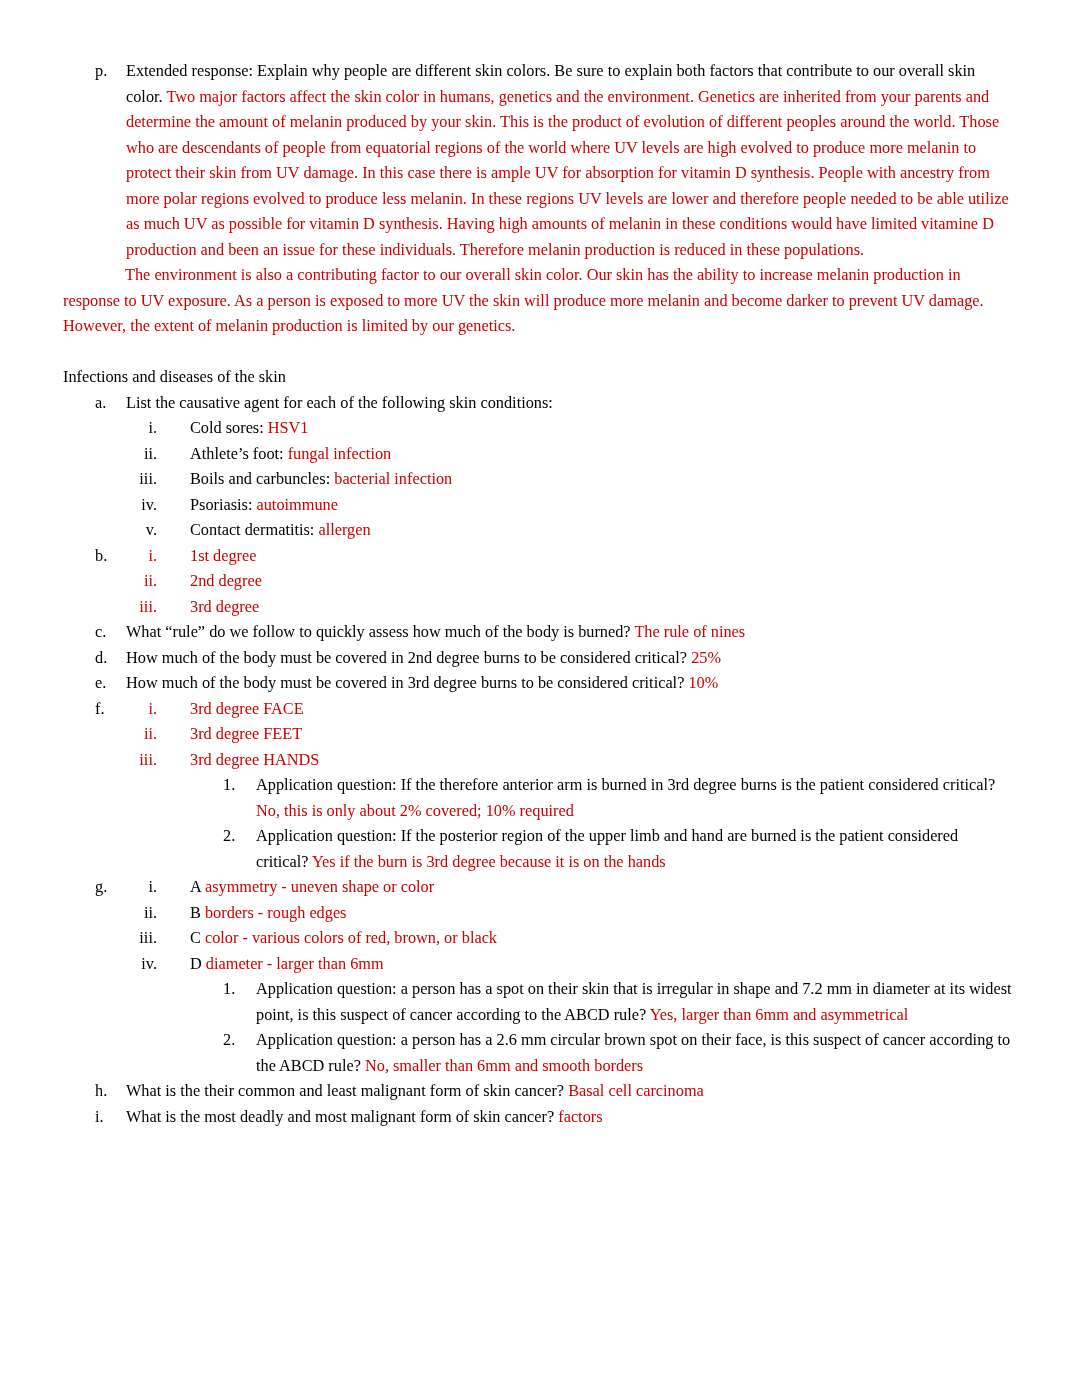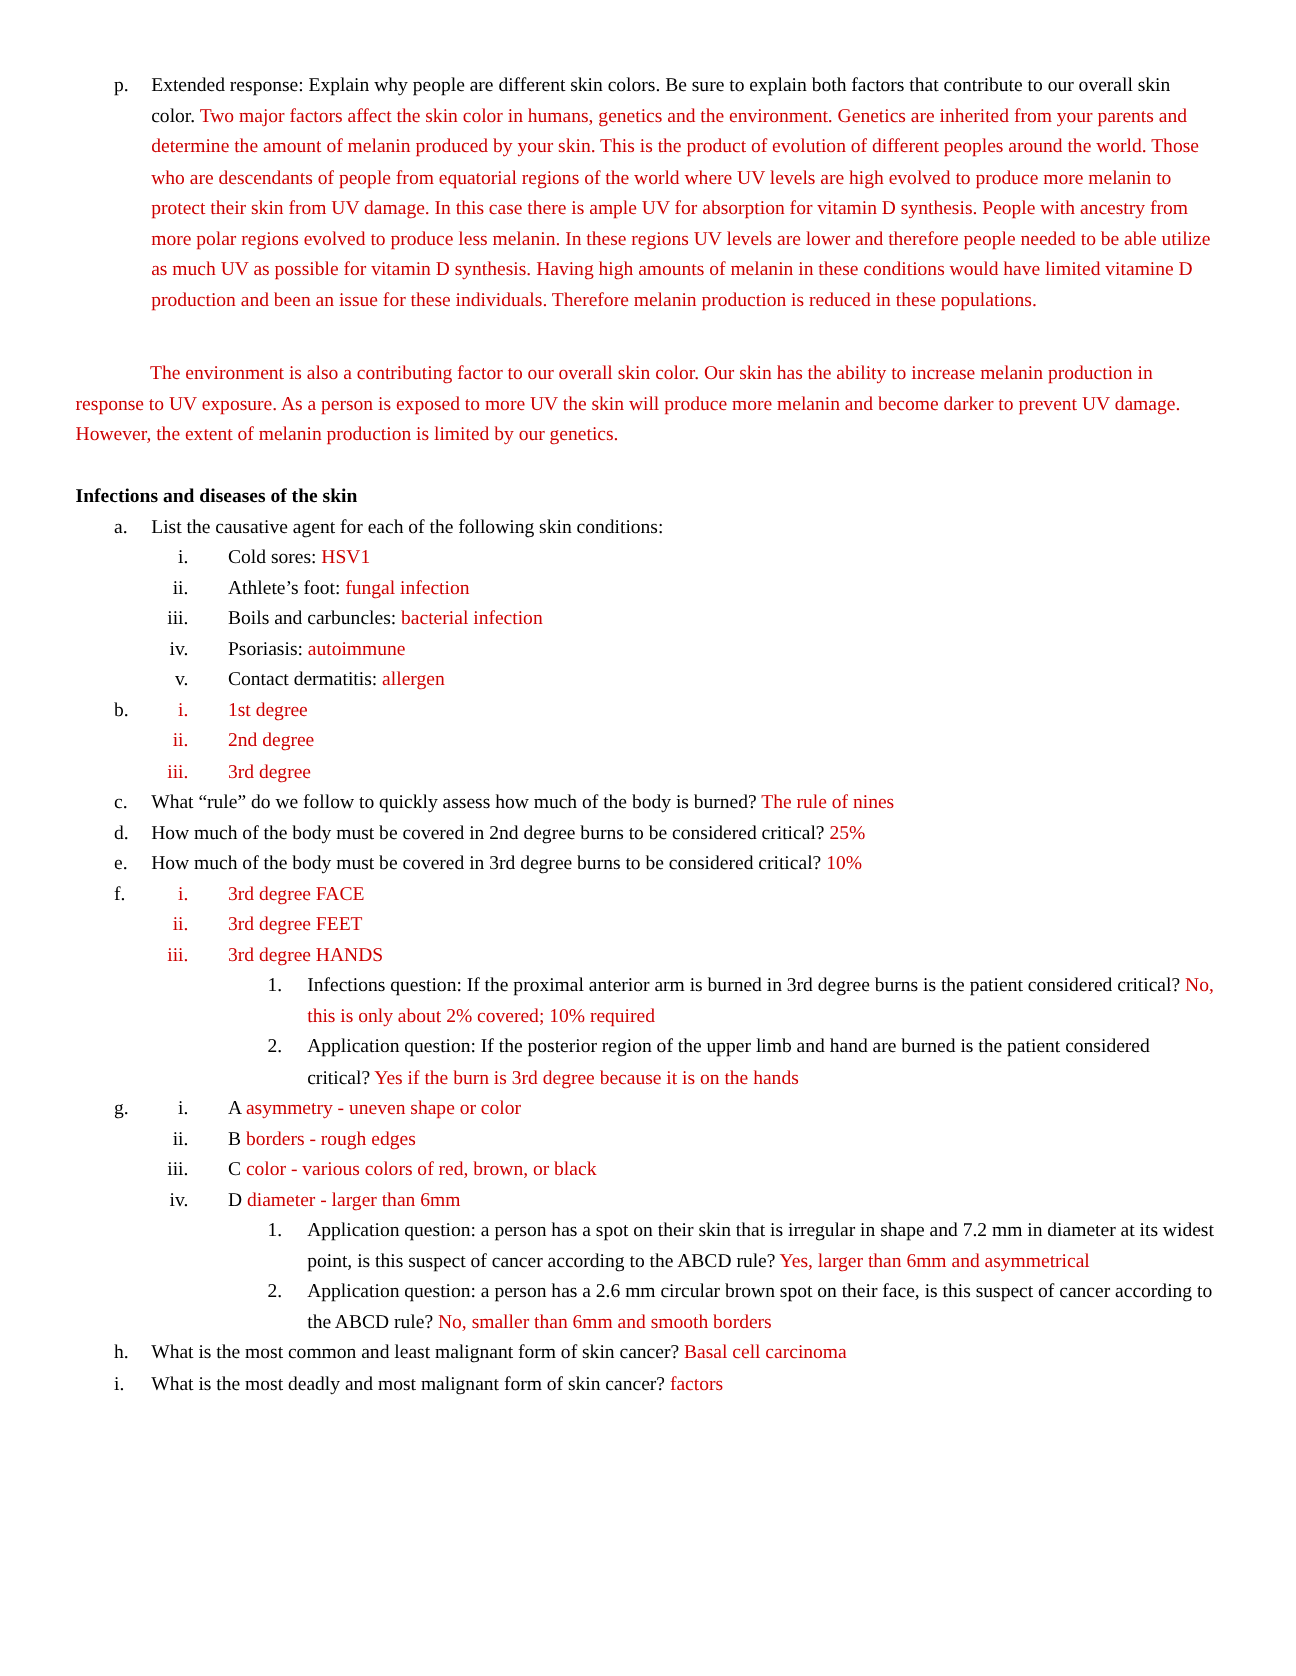--- a/index.html
+++ b/index.html
@@ -26,55 +26,55 @@
   }
   .item{position:relative;}
   .p0{padding-left:0;}
   .l1{padding-left:63px;}
   .l1 > .marker{position:absolute;left:32px;top:0;}
   .l2{padding-left:127px;}
   .l2 > .marker{position:absolute;left:47px;top:0;width:47px;text-align:right;}
   .l3{padding-left:193px;}
   .l3 > .marker{position:absolute;left:160px;top:0;}
   .heading{font-weight:bold;}
-  .indent-first{text-indent:62px;margin-top:36px;}
+  .indent-first{text-indent:62px;}
   .red{color:var(--answer-color);text-align:right;}
   .spacer{height:25.5px;}
 </style>
 </head>
 <body>
 
 <div class="doc">
   <div id="content-root">
       <div class="item l1"><span class="marker">p.</span><span>Extended response: Explain why people are different skin colors. Be sure to explain both factors that contribute to our overall skin color. </span><span class="red">Two major factors affect the skin color in humans, genetics and the environment. Genetics are inherited from your parents and determine the amount of melanin produced by your skin. This is the product of evolution of different peoples around the world. Those who are descendants of people from equatorial regions of the world where UV levels are high evolved to produce more melanin to protect their skin from UV damage. In this case there is ample UV for absorption for vitamin D synthesis. People with ancestry from more polar regions evolved to produce less melanin. In these regions UV levels are lower and therefore people needed to be able utilize as much UV as possible for vitamin D synthesis. Having high amounts of melanin in these conditions would have limited vitamine D production and been an issue for these individuals. Therefore melanin production is reduced in these populations.</span></div>
       <div class="item p0 indent-first"><span class="red">The environment is also a contributing factor to our overall skin color. Our skin has the ability to increase melanin production in response to UV exposure. As a person is exposed to more UV the skin will produce more melanin and become darker to prevent UV damage. However, the extent of melanin production is limited by our genetics.</span></div>
       <div class="spacer"></div>
-      <div class="item p0 heading"><span style="font-weight: bold;">Infections and diseases of the skin</span></div>
+      <div class="item p0 heading"><span style="font-weight: normal;">Infections and diseases of the skin</span></div>
       <div class="item l1"><span class="marker">a.</span><span>List the causative agent for each of the following skin conditions:</span></div>
       <div class="item l2"><span class="marker">i.</span><span>Cold sores: </span><span class="red">HSV1</span></div>
       <div class="item l2"><span class="marker">ii.</span><span>Athlete’s foot: </span><span class="red">fungal infection</span></div>
       <div class="item l2"><span class="marker">iii.</span><span>Boils and carbuncles: </span><span class="red">bacterial infection</span></div>
       <div class="item l2"><span class="marker">iv.</span><span>Psoriasis: </span><span class="red">autoimmune</span></div>
       <div class="item l2"><span class="marker">v.</span><span>Contact dermatitis: </span><span class="red">allergen</span></div>
       <div class="item l1"><span class="marker">b.</span></div>
       <div class="item l2"><span class="marker red">i.</span><span class="red">1st degree</span></div>
       <div class="item l2"><span class="marker red">ii.</span><span class="red">2nd degree</span></div>
       <div class="item l2"><span class="marker red">iii.</span><span class="red">3rd degree</span></div>
       <div class="item l1"><span class="marker">c.</span><span>What “rule” do we follow to quickly assess how much of the body is burned? </span><span class="red">The rule of nines</span></div>
       <div class="item l1"><span class="marker">d.</span><span>How much of the body must be covered in 2nd degree burns to be considered critical? </span><span class="red">25%</span></div>
       <div class="item l1"><span class="marker">e.</span><span>How much of the body must be covered in 3rd degree burns to be considered critical? </span><span class="red">10%</span></div>
       <div class="item l1"><span class="marker">f.</span></div>
       <div class="item l2"><span class="marker red">i.</span><span class="red">3rd degree FACE</span></div>
       <div class="item l2"><span class="marker red">ii.</span><span class="red">3rd degree FEET</span></div>
       <div class="item l2"><span class="marker red">iii.</span><span class="red">3rd degree HANDS</span></div>
-      <div class="item l3"><span class="marker">1.</span><span>Infections question: If the proximal anterior arm is burned in 3rd degree burns is the patient considered critical? </span><span class="red">No, this is only about 2% covered; 10% required</span></div>
+      <div class="item l3"><span class="marker">1.</span><span>Application question: If the therefore anterior arm is burned in 3rd degree burns is the patient considered critical? </span><span class="red">No, this is only about 2% covered; 10% required</span></div>
       <div class="item l3"><span class="marker">2.</span><span>Application question: If the posterior region of the upper limb and hand are burned is the patient considered critical?  </span><span class="red">Yes if the burn is 3rd degree because it is on the hands</span></div>
       <div class="item l1"><span class="marker">g.</span></div>
       <div class="item l2"><span class="marker">i.</span><span>A </span><span class="red">asymmetry - uneven shape or color</span></div>
       <div class="item l2"><span class="marker">ii.</span><span>B </span><span class="red">borders - rough edges</span></div>
       <div class="item l2"><span class="marker">iii.</span><span>C </span><span class="red">color - various colors of red, brown, or black</span></div>
       <div class="item l2"><span class="marker">iv.</span><span>D </span><span class="red">diameter - larger than 6mm</span></div>
       <div class="item l3"><span class="marker">1.</span><span>Application question: a person has a spot on their skin that is irregular in shape and 7.2 mm in diameter at its widest point, is this suspect of cancer according to the ABCD rule? </span><span class="red">Yes, larger than 6mm and asymmetrical</span></div>
       <div class="item l3"><span class="marker">2.</span><span>Application question: a person has a 2.6 mm circular brown spot on their face, is this suspect of cancer according to the ABCD rule? </span><span class="red">No, smaller than 6mm and smooth borders</span></div>
-      <div class="item l1"><span class="marker">h.</span><span>What is the most common and least malignant form of skin cancer? </span><span class="red">Basal cell carcinoma</span></div>
+      <div class="item l1"><span class="marker">h.</span><span>What is the their common and least malignant form of skin cancer? </span><span class="red">Basal cell carcinoma</span></div>
       <div class="item l1"><span class="marker">i.</span><span>What is the most deadly and most malignant form of skin cancer? </span><span class="red">factors</span></div>
     </div>
 </div>
 
 </body></html>

